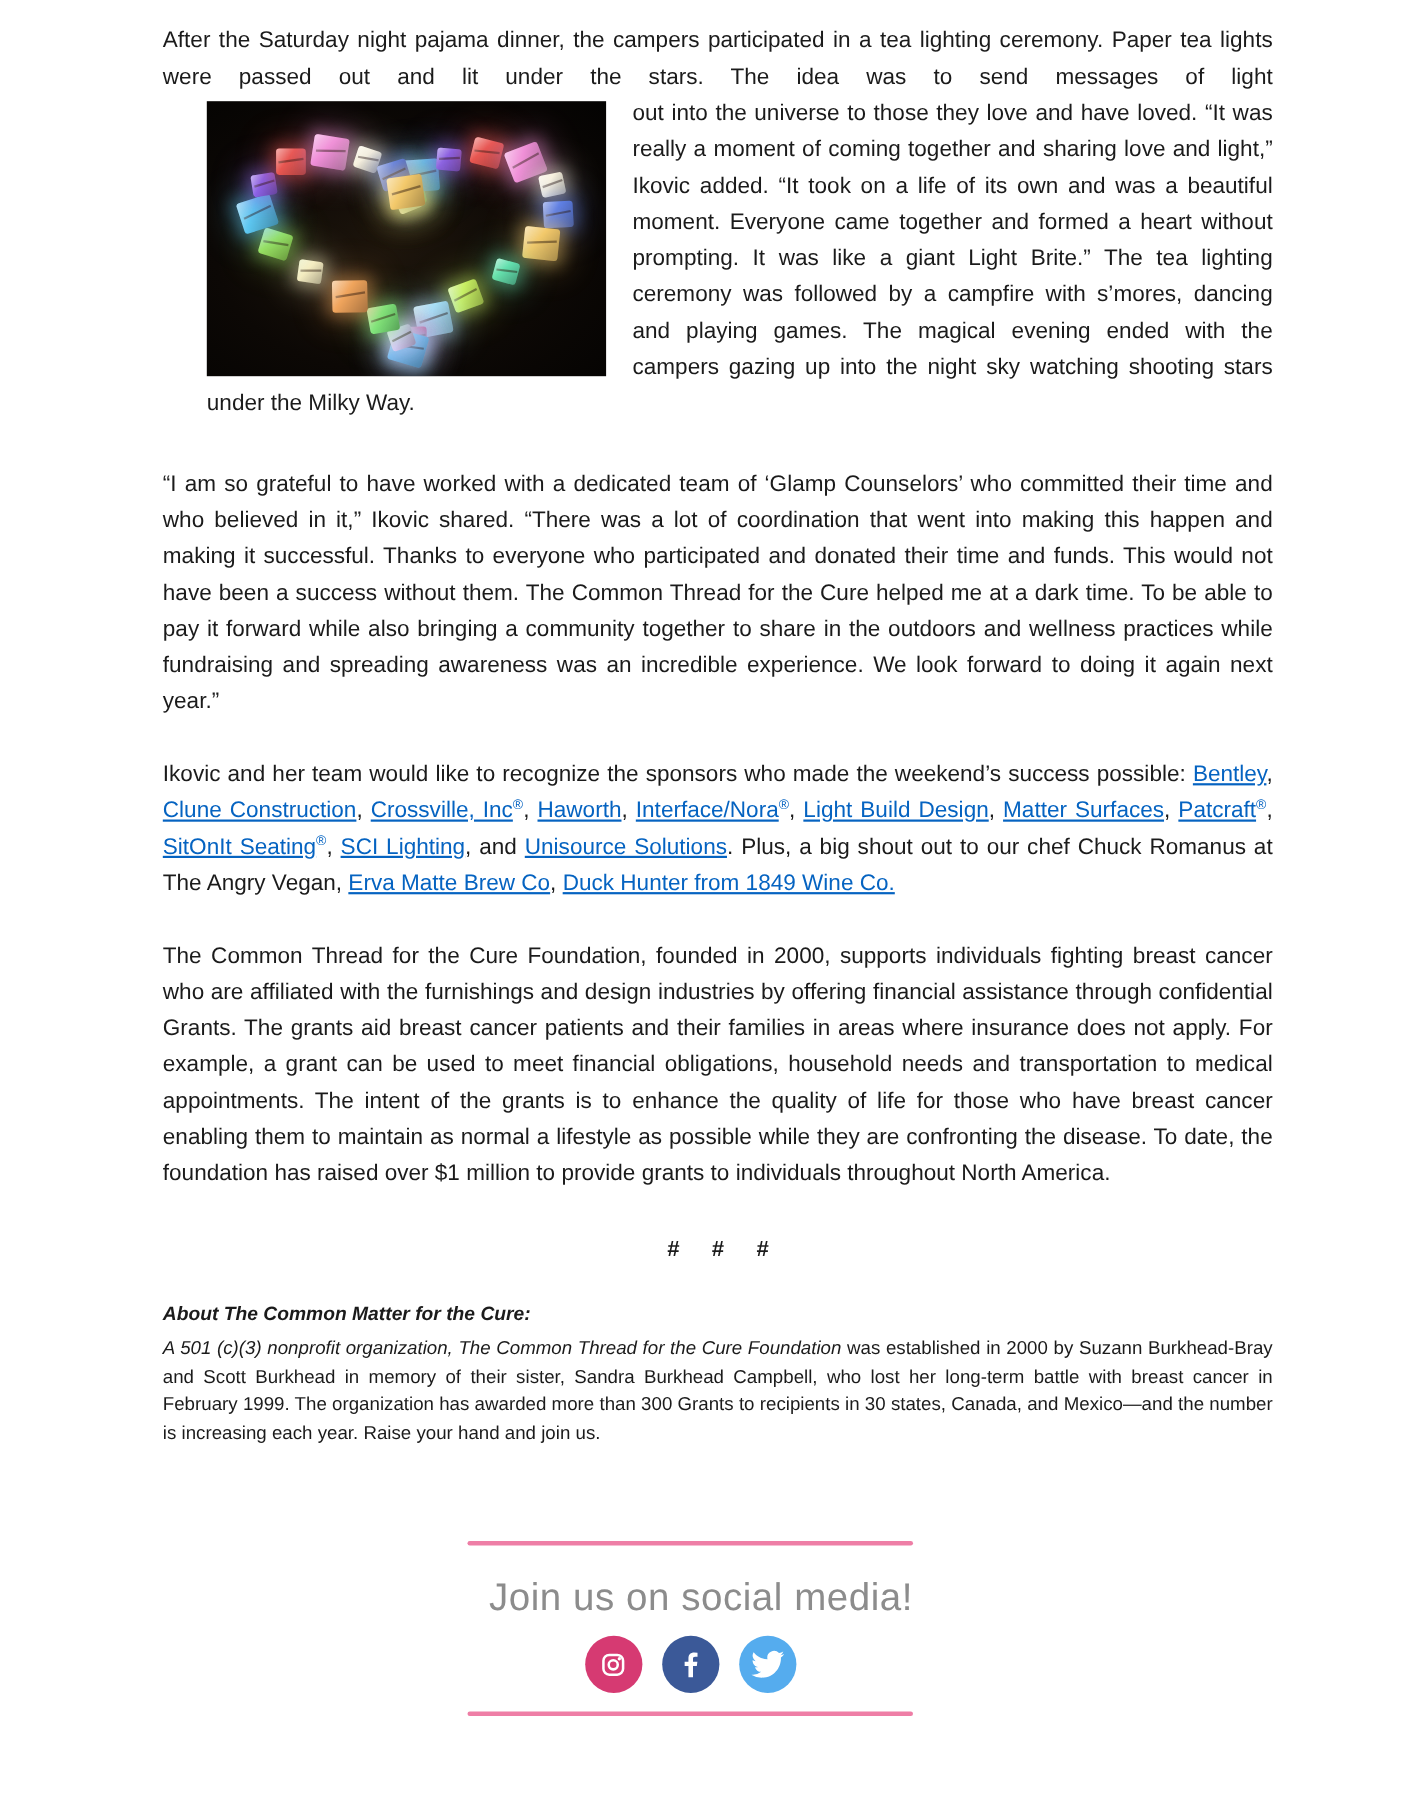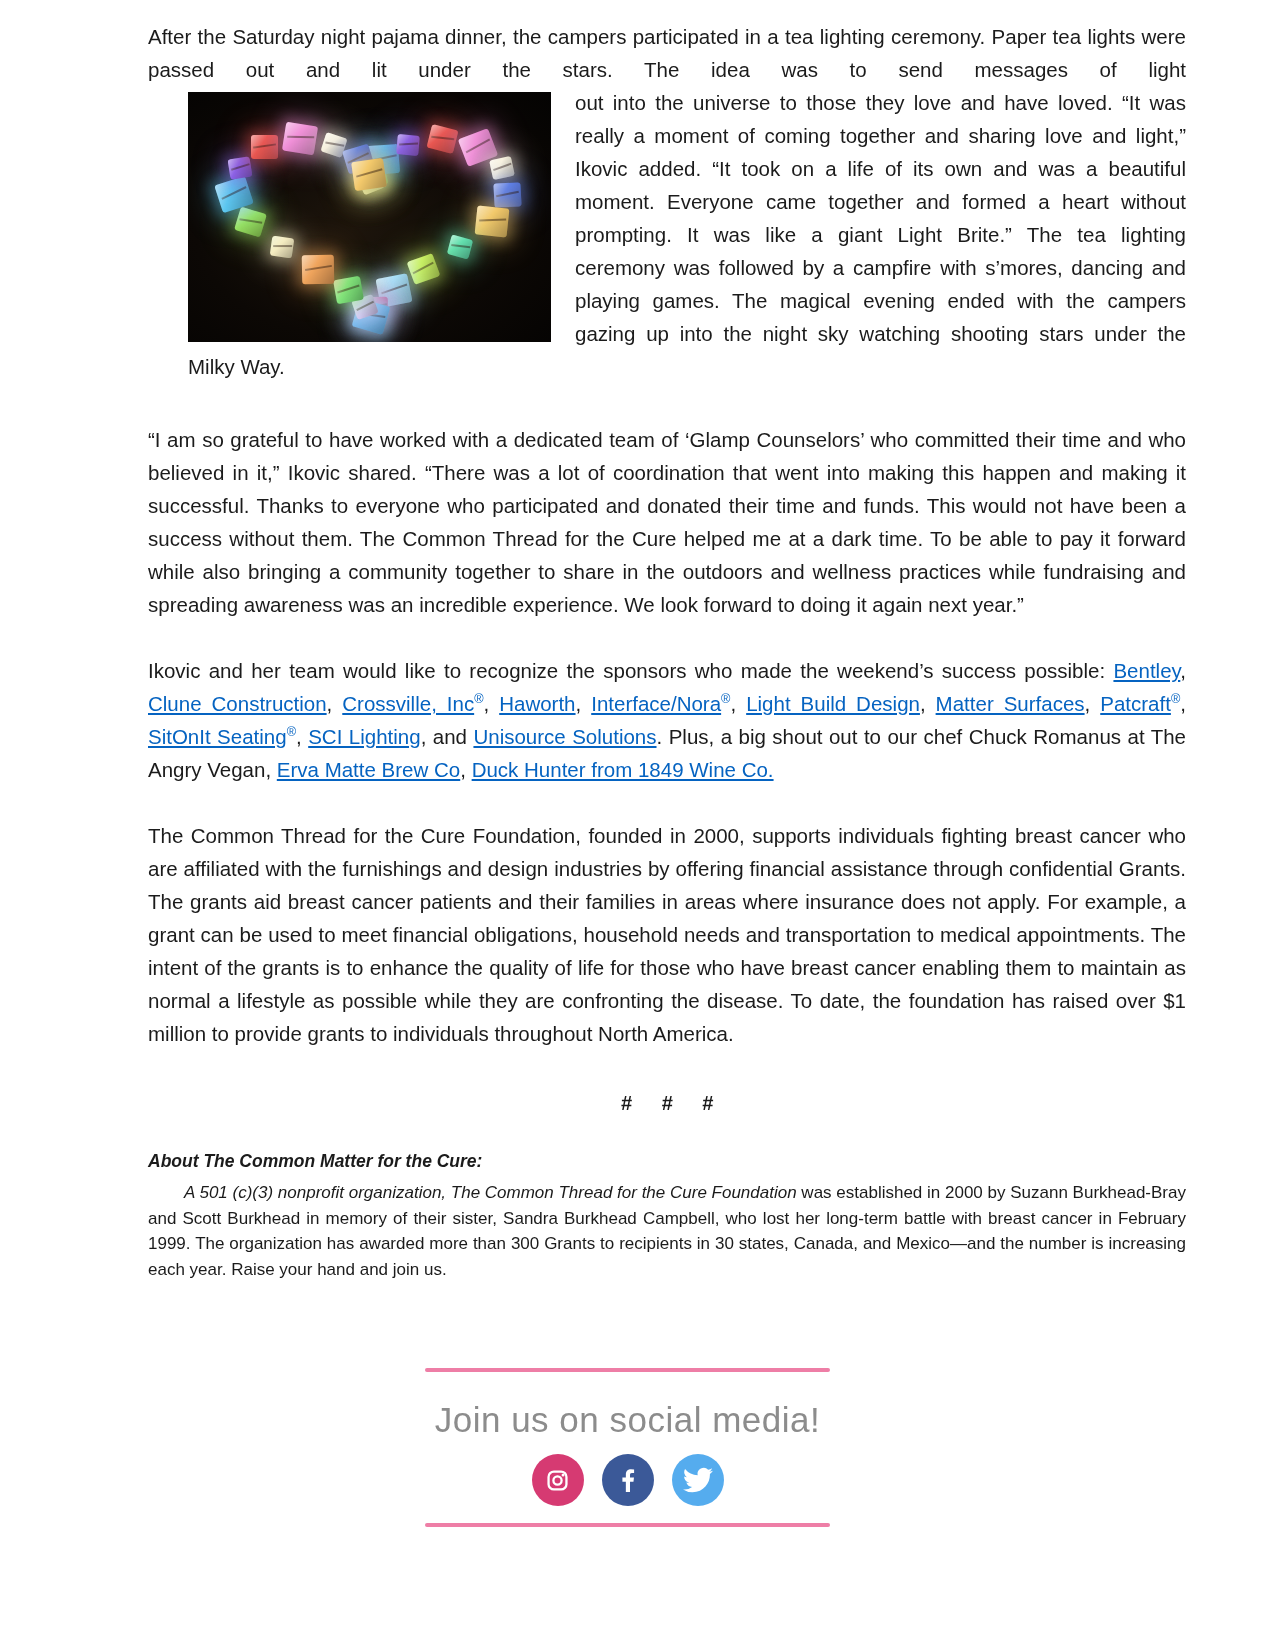--- a/index.html
+++ b/index.html
@@ -1,21 +1,21 @@
 <!DOCTYPE html>
 <html style="--body-text: #1b1b1b; --link-blue: #0563C1; --accent-pink: #EE7EA6; --heading-gray: #8C8C8C; --instagram-pink: #D63A72; --facebook-blue: #3B5998; --twitter-blue: #55ACEE;"><head>
 <meta charset="utf-8">
 <style>
   html,body{margin:0;padding:0;background:#ffffff;}
   .page{
     position:relative;
     width:1275px;
     height:1650px;
     box-sizing:border-box;
-    padding:20px 89px 0 148px;
+    padding:20px 118px 0 148px;
     background:#ffffff;
     font-family:"Liberation Sans", sans-serif;
     color:var(--body-text,#1b1b1b);
     overflow:hidden;
   }
   .para{
     font-size:20.5px;
     line-height:33px;
     text-align:justify;
     margin:0 0 33px 0;
@@ -60,23 +60,23 @@
     font-style:italic;
     font-size:17.5px;
     margin:0 0 8px 0;
   }
   .fine{
     font-size:17px;
     line-height:25.5px;
     text-align:justify;
     margin:0;
   }
-  .fine .lead{ font-style:italic;margin-left:36px; }
+  .fine .lead{ font-style:italic; }
 
-  .footer{ width:405px; margin:86px 0 0 277px; text-align:center; }
+  .footer{ width:405px; margin:86px 0 0 277px; text-align:right; }
   .pink-line{ height:4px; background:var(--accent-pink,#EE7EA6); border-radius:2px; }
   .join-text{
     font-size:35px;
     color:var(--heading-gray,#8C8C8C);
     margin:28px 0 14px 0;
     letter-spacing:0.5px;
   }
   .icons{ display:flex; justify-content:center; gap:18px; margin:0 0 17px 0; }
   .icon-circle{
     width:52px; height:52px; border-radius:50%;

